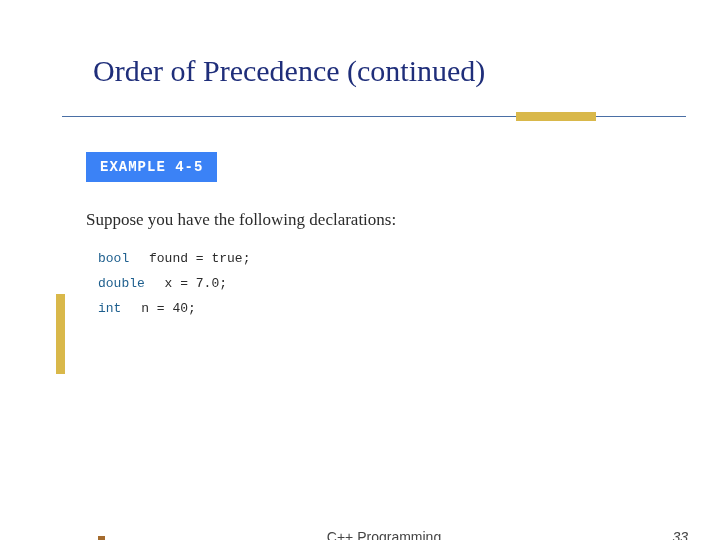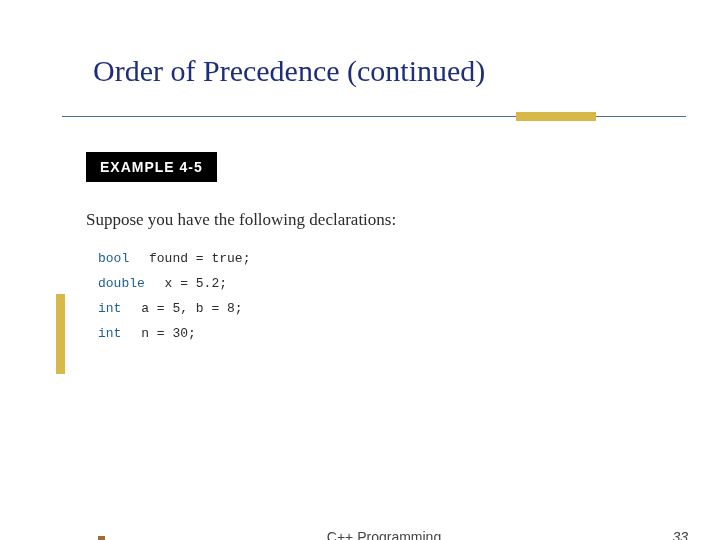--- a/index.html
+++ b/index.html
@@ -51,23 +51,23 @@
     width: 9px;
     height: 80px;
     background: #d9b84a;
   }
   .content {
     margin-left: 62px;
     margin-top: 30px;
   }
   .example-badge {
     display: inline-block;
-    background: #000000;
+    background: #3b82f6;
     color: #ffffff;
-    font-family: Liberation Sans, sans-serif;
+    font-family: Liberation Mono, monospace;
     font-weight: bold;
     font-size: 14px;
     letter-spacing: 1px;
     padding: 7px 14px;
   }
   .intro {
     margin-top: 22px;
     font-size: 17px;
     color: #2b2b2b;
   }
@@ -117,23 +117,22 @@
     <div class="divider-accent"></div>
   </div>
 
   <div class="left-bar"></div>
 
   <div class="content">
     <div class="example-badge">EXAMPLE 4-5</div>
     <div class="intro">Suppose you have the following declarations:</div>
     <div class="code-block">
       <div><span class="kw">bool</span><span> found = true;</span></div>
-      <div><span class="kw">double</span><span> x = 5.2;</span></div>
-      <div><span class="kw">int</span><span> a = 5, b = 8;</span></div>
-      <div><span class="kw">int</span><span> n = 30;</span></div>
+      <div><span class="kw">double</span><span> x = 7.0;</span></div>
+      <div><span class="kw">int</span><span> n = 40;</span></div>
     </div>
   </div>
 
   <div class="footer">
     <div class="footer-marker"></div>
     <div class="footer-text">C++ Programming</div>
     <div class="footer-num">33</div>
   </div>
 </div>
 

